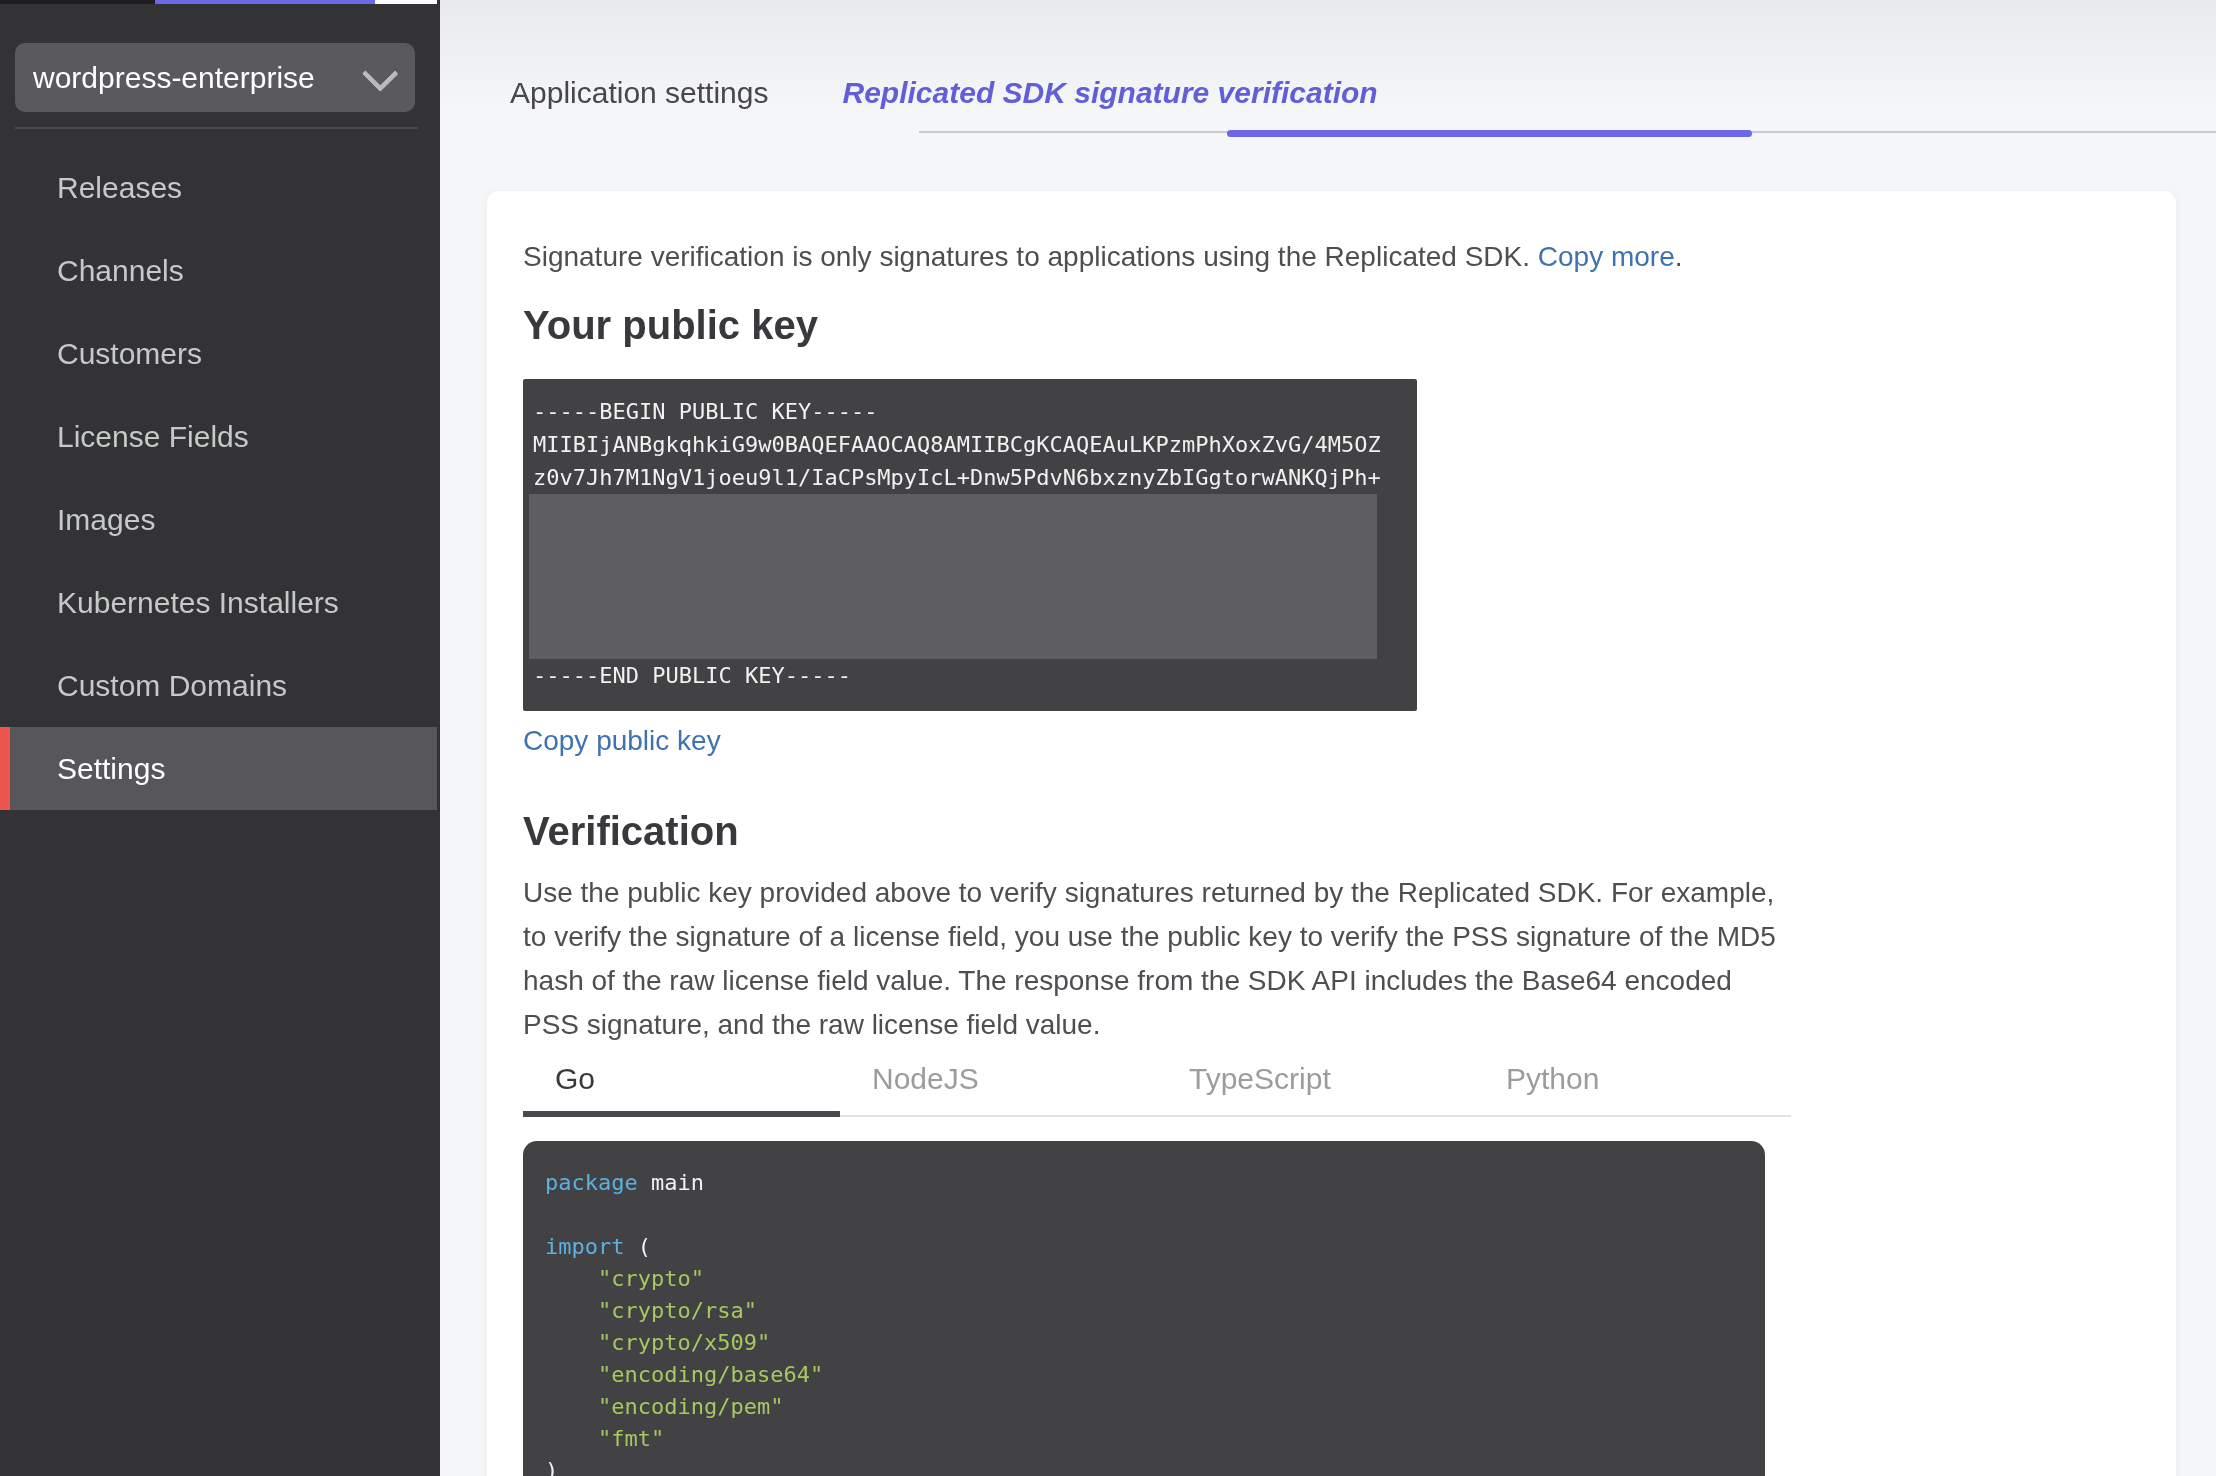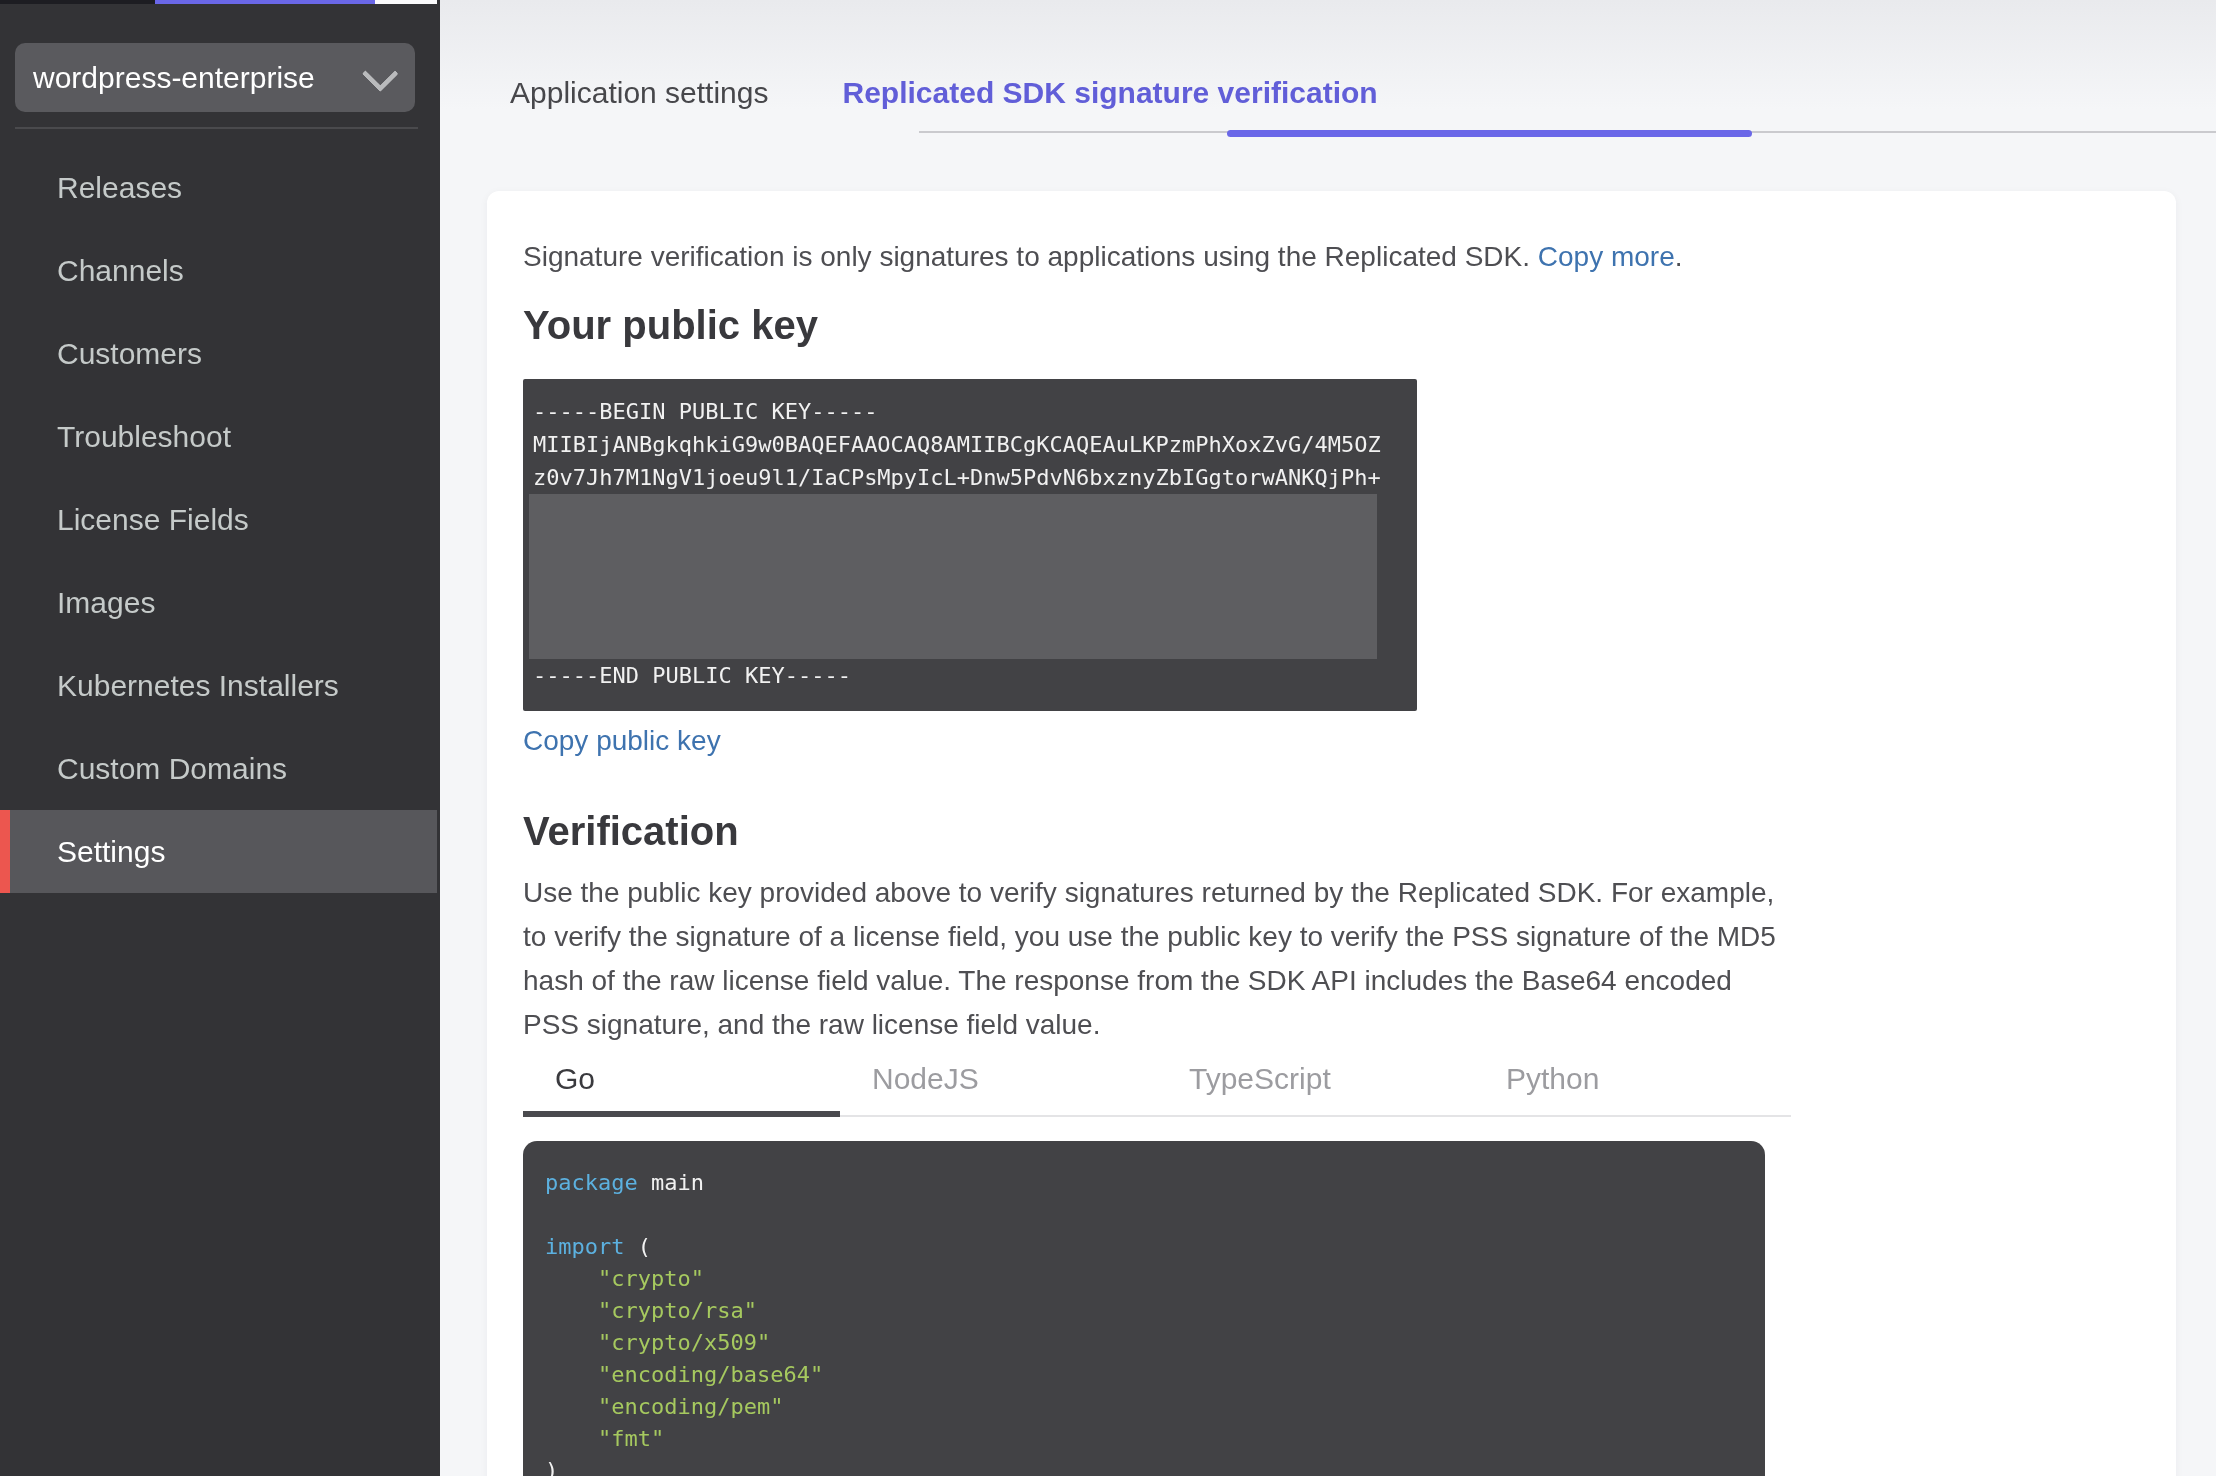--- a/index.html
+++ b/index.html
@@ -31,21 +31,21 @@
     position:relative;cursor:pointer;}
   .nav-item.selected{background:var(--selected-bg);color:#ffffff;}
   .nav-item.selected::before{content:"";position:absolute;left:0;top:0;width:10px;height:100%;background:var(--selected-stripe);}
 
   
   .main{position:absolute;left:437px;top:0;width:1779px;height:1476px;
     background:linear-gradient(180deg,#e9eaed 0px,var(--page-bg) 110px);}
 
   .top-tabs{position:absolute;left:478px;top:55px;height:76px;display:flex;align-items:center;z-index:5;}
   .top-tab{padding:0 32px;font-size:30px;color:var(--tab-inactive);cursor:pointer;white-space:nowrap;}
-  .top-tab + .top-tab{margin-left:10px;}
+  .top-tab + .top-tab{margin-left:10px;font-style:italic;}
   .top-tab.active{color:var(--accent-text);font-weight:600;}
   .tabs-baseline{position:absolute;left:482px;top:131px;width:1694px;height:2px;background:#cacace;}
   .active-underline{position:absolute;left:790px;top:130px;width:525px;height:7px;border-radius:4px;background:var(--accent);z-index:6;}
 
   .card{position:absolute;left:487px;top:191px;width:1689px;height:1420px;background:#ffffff;border-radius:12px;
     box-shadow:0 2px 8px rgba(40,40,60,.05);}
   .card-inner{padding:44px 0 0 36px;width:1304px;}
 
   .notice{font-size:28px;line-height:44px;color:var(--body-text);width:1268px;}
   .notice a{color:var(--link);text-decoration:none;cursor:pointer;}
@@ -86,21 +86,20 @@
 <aside class="sidebar">
   <div class="app-selector">
     <span class="app-name">wordpress-enterprise</span>
     <span class="chevron"></span>
   </div>
   <div class="sidebar-divider"></div>
   <nav class="nav" id="sidebar-nav">
       <div class="nav-item">Releases</div>
       <div class="nav-item">Channels</div>
       <div class="nav-item">Customers</div>
-      <div class="nav-item">Troubleshoot</div>
       <div class="nav-item">License Fields</div>
       <div class="nav-item">Images</div>
       <div class="nav-item">Kubernetes Installers</div>
       <div class="nav-item">Custom Domains</div>
       <div class="nav-item selected">Settings</div>
     </nav>
 </aside>
 
 <div class="main">
   <div class="tabs-baseline"></div>

